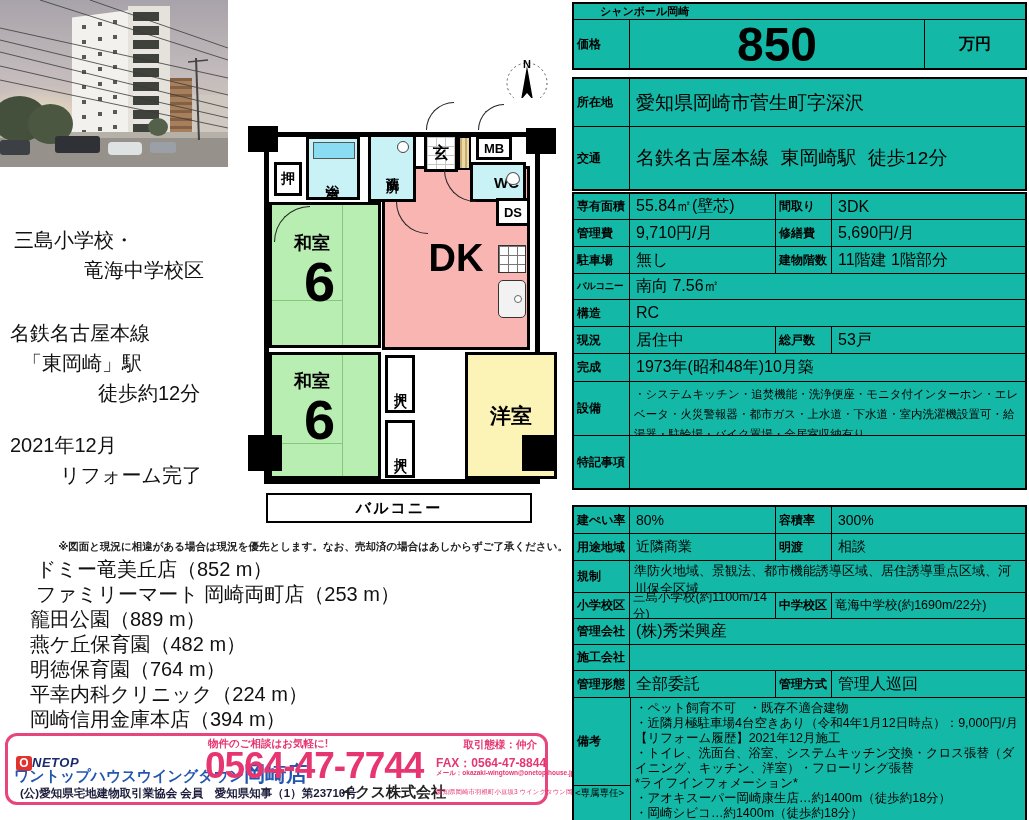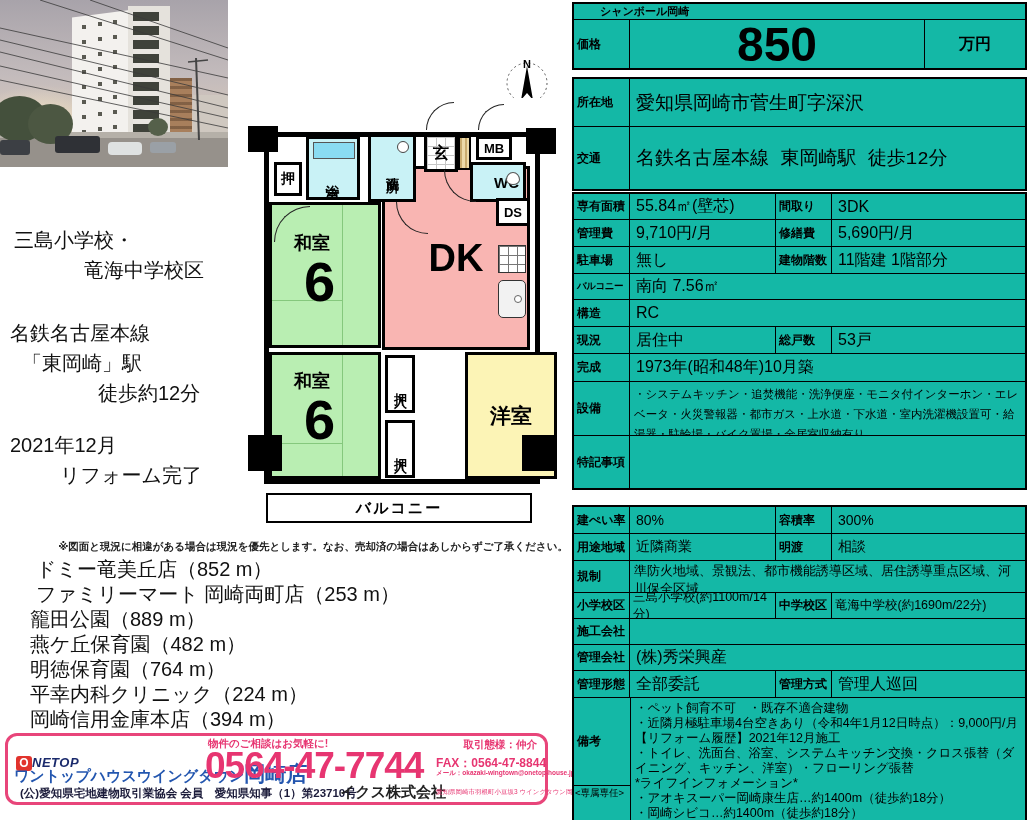--- a/index.html
+++ b/index.html
@@ -304,26 +304,26 @@
       <div class="c th">規制</div>
       <div class="c td top" style="font-size:13px;line-height:18px;padding:1px 4px;display:block;">準防火地域、景観法、都市機能誘導区域、居住誘導重点区域、河川保全区域</div>
     </div>
     <div class="r" style="height:26px;">
       <div class="c th">小学校区</div>
       <div class="c td1" style="font-size:12.5px;padding-left:3px;">三島小学校(約1100m/14分)</div>
       <div class="c th">中学校区</div>
       <div class="c td" style="font-size:12.5px;padding-left:3px;">竜海中学校(約1690m/22分)</div>
     </div>
     <div class="r" style="height:26px;">
+      <div class="c th">管理会社</div>
+      <div class="c td">(株)秀栄興産</div>
+    </div>
+    <div class="r" style="height:26px;">
       <div class="c th">施工会社</div>
       <div class="c td"></div>
-    </div>
-    <div class="r" style="height:26px;">
-      <div class="c th">管理会社</div>
-      <div class="c td">(株)秀栄興産</div>
     </div>
     <div class="r" style="height:27px;">
       <div class="c th">管理形態</div>
       <div class="c td1">全部委託</div>
       <div class="c th">管理方式</div>
       <div class="c td">管理人巡回</div>
     </div>
     <div class="r" style="height:130px;">
       <div style="width:57px;flex:none;display:flex;flex-direction:column;border-right:1px solid #000;box-sizing:border-box;">
         <div style="height:88px;display:flex;align-items:center;padding-left:3px;font-weight:bold;font-size:12px;border-bottom:1px solid #000;box-sizing:border-box;">備考</div>

